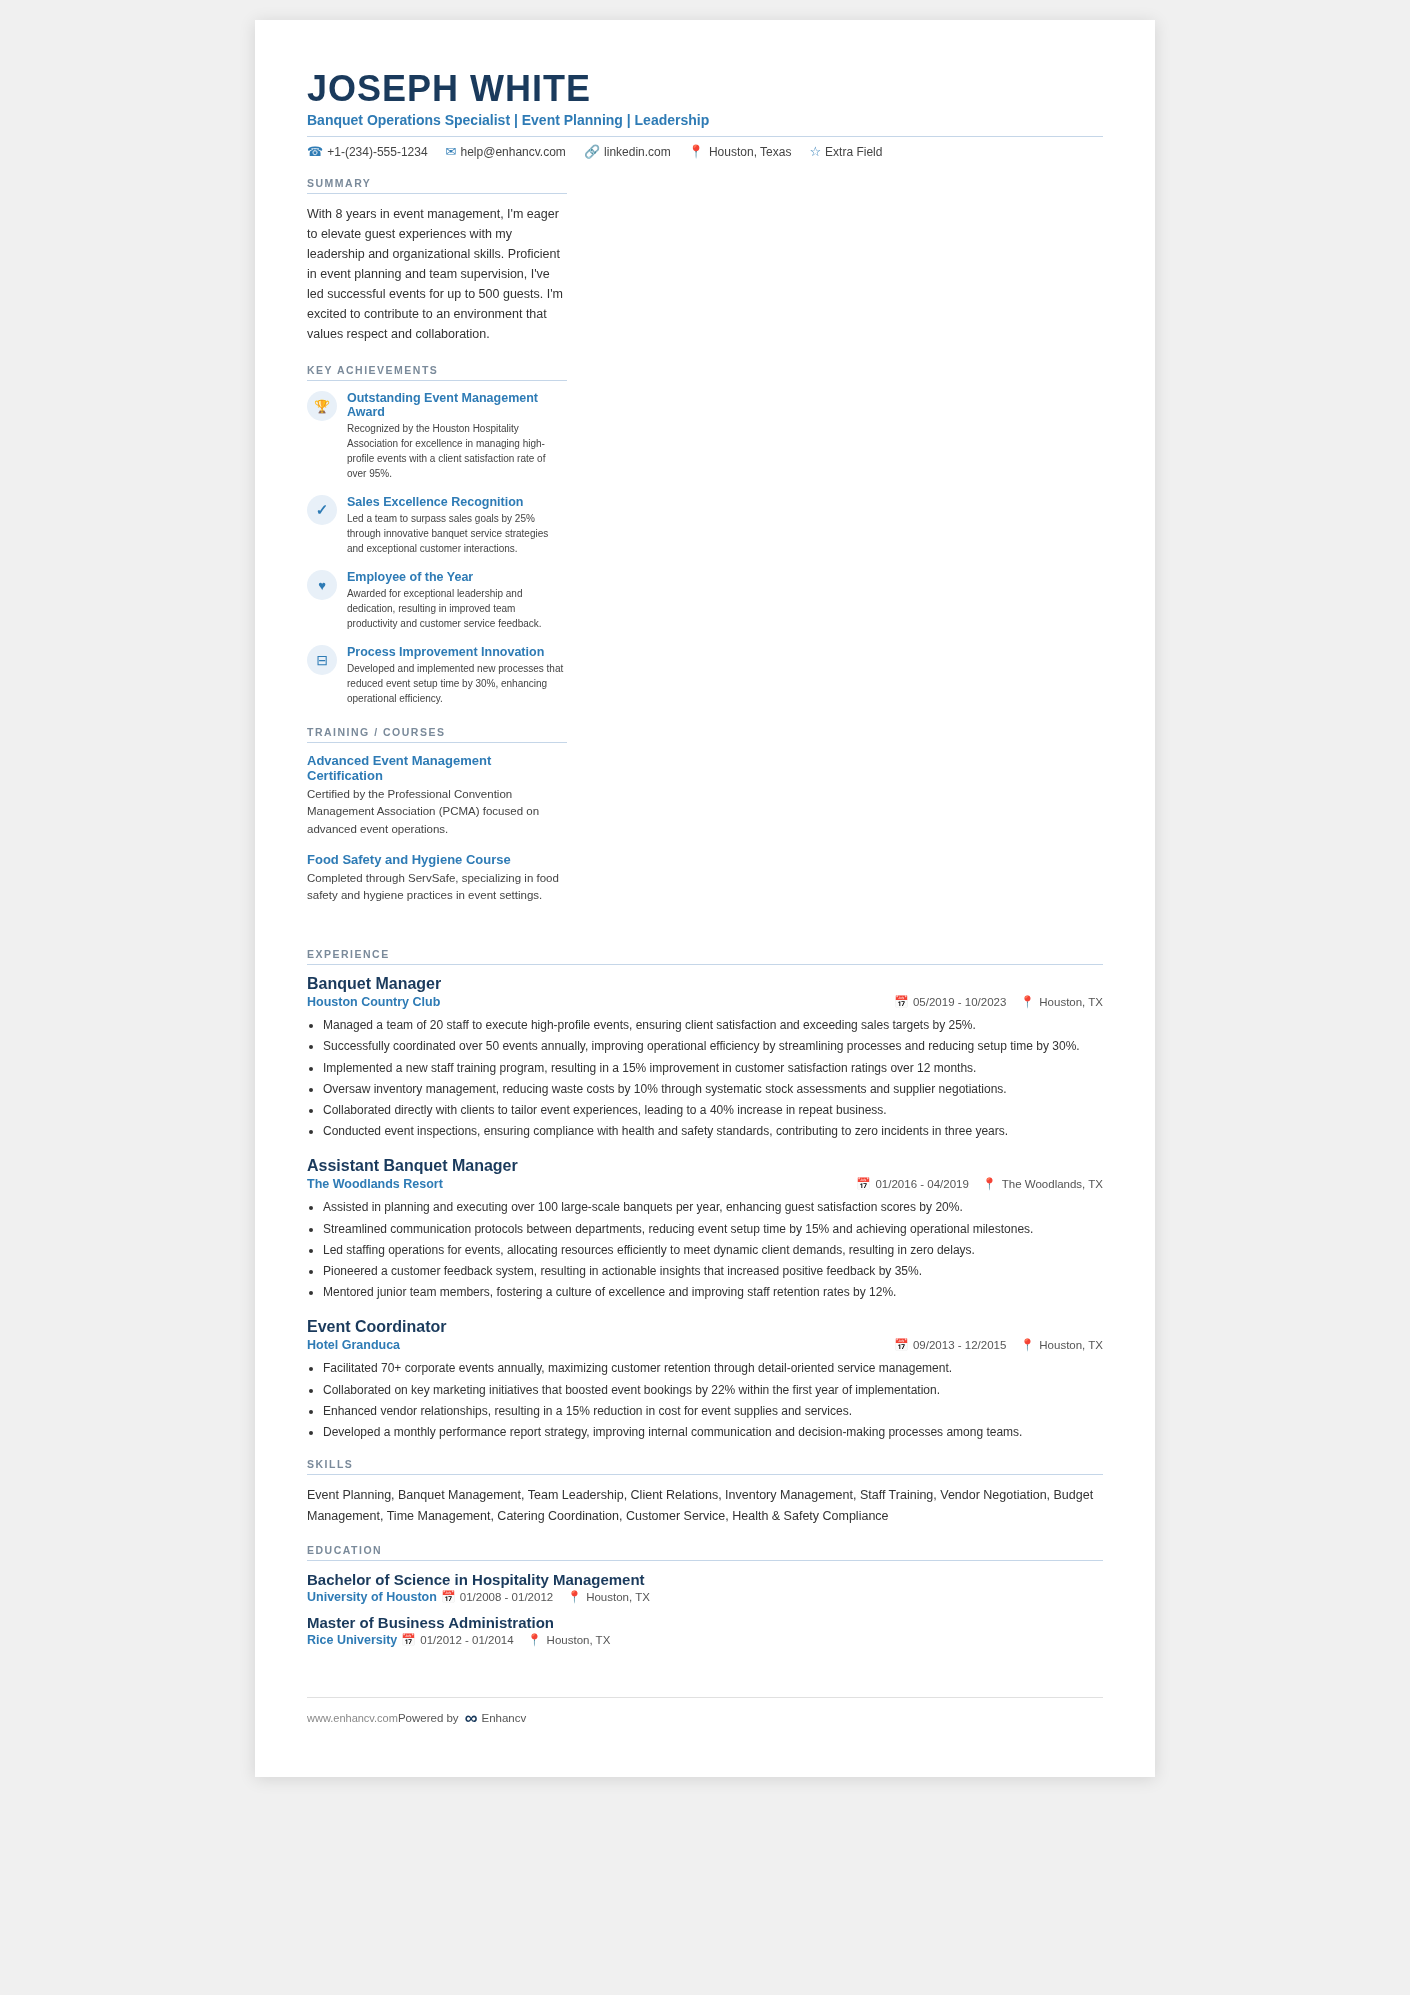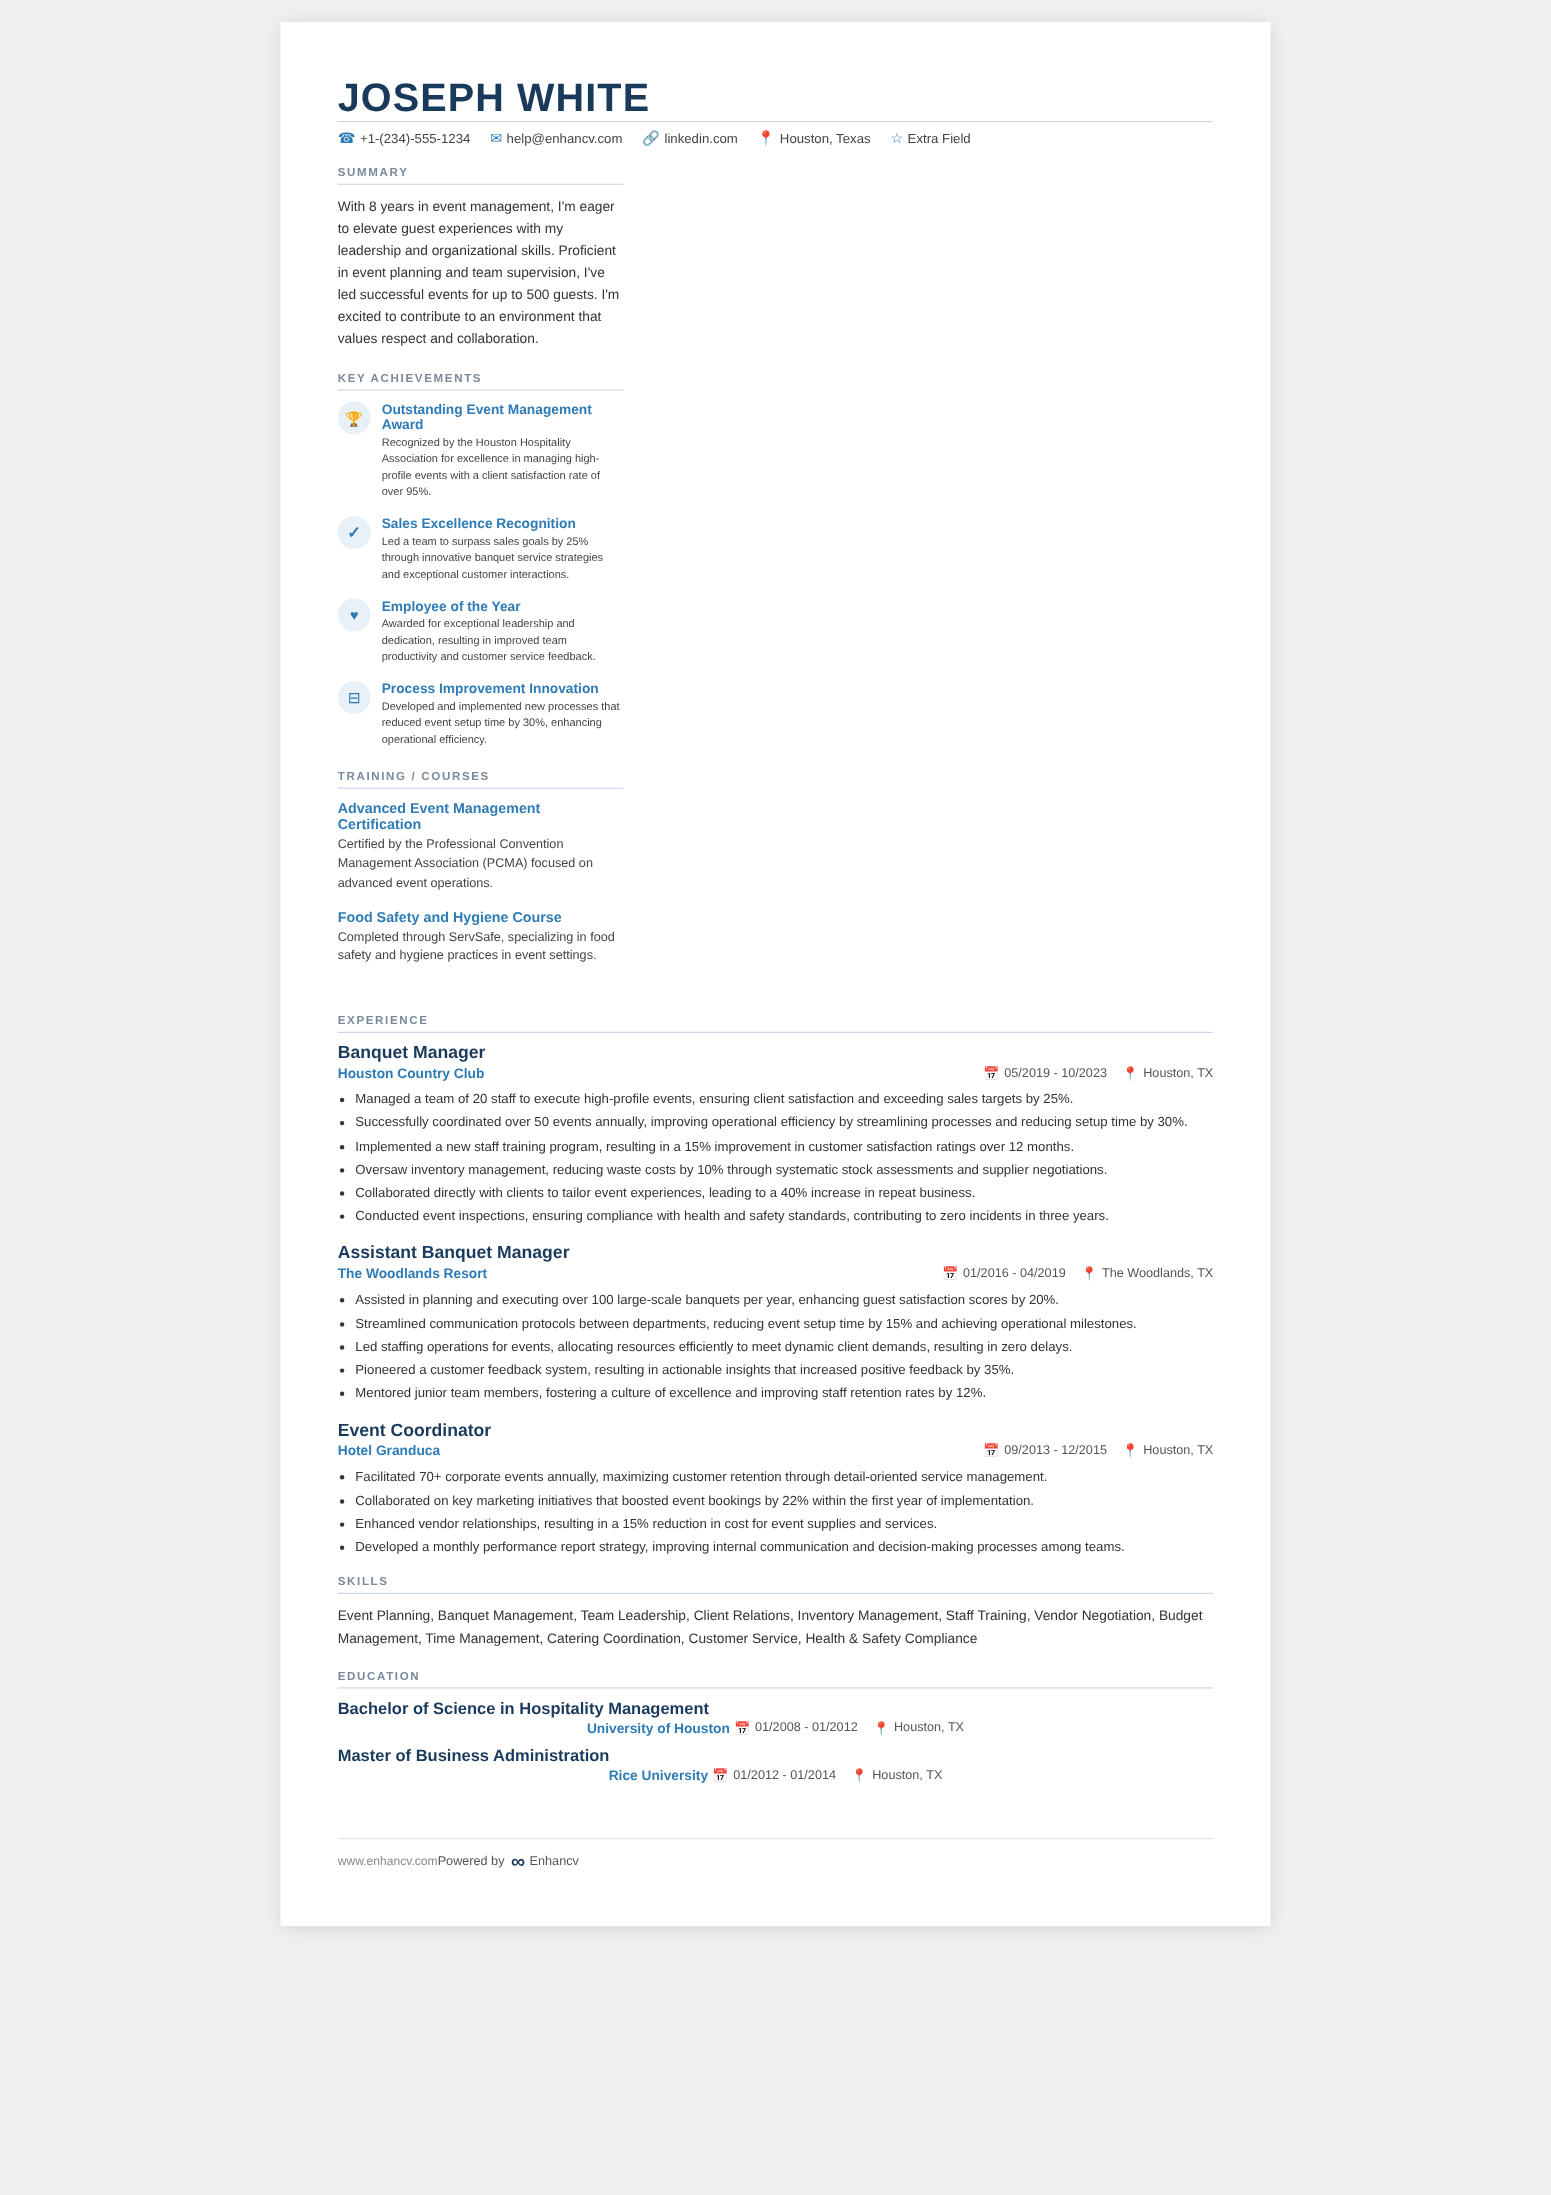--- a/index.html
+++ b/index.html
@@ -157,21 +157,21 @@
     .edu-entry { margin-bottom: 10px; }
     .edu-degree {
       font-size: 15px;
       font-weight: 800;
       color: #1a3a5c;
       margin-bottom: 2px;
     }
     .edu-school-row {
       display: flex;
       align-items: center;
-      justify-content: center;
+      justify-content: flex-start;
       flex-wrap: wrap;
       gap: 4px;
     }
     .edu-school { font-size: 12.5px; font-weight: 700; color: #2e7bb5; }
     .edu-meta {
       display: flex; align-items: center; gap: 14px;
       font-size: 11.5px; color: #555;
     }
 
     
@@ -199,20 +199,21 @@
       letter-spacing: -2px;
     }
   </style>
 </head>
 <body>
 
 <div class="resume-page">
 
   <div class="header">
     <div class="header-name">JOSEPH WHITE</div>
+    <div class="header-title">Banquet Operations Specialist | Event Planning | Leadership</div>
     <hr class="header-divider">
     <div class="header-contacts">
       <div class="header-contact-item">
         <span class="contact-icon">☎</span>
         <span>+1-(234)-555-1234</span>
       </div>
       <div class="header-contact-item">
         <span class="contact-icon">✉</span>
         <span>help@enhancv.com</span>
       </div>

